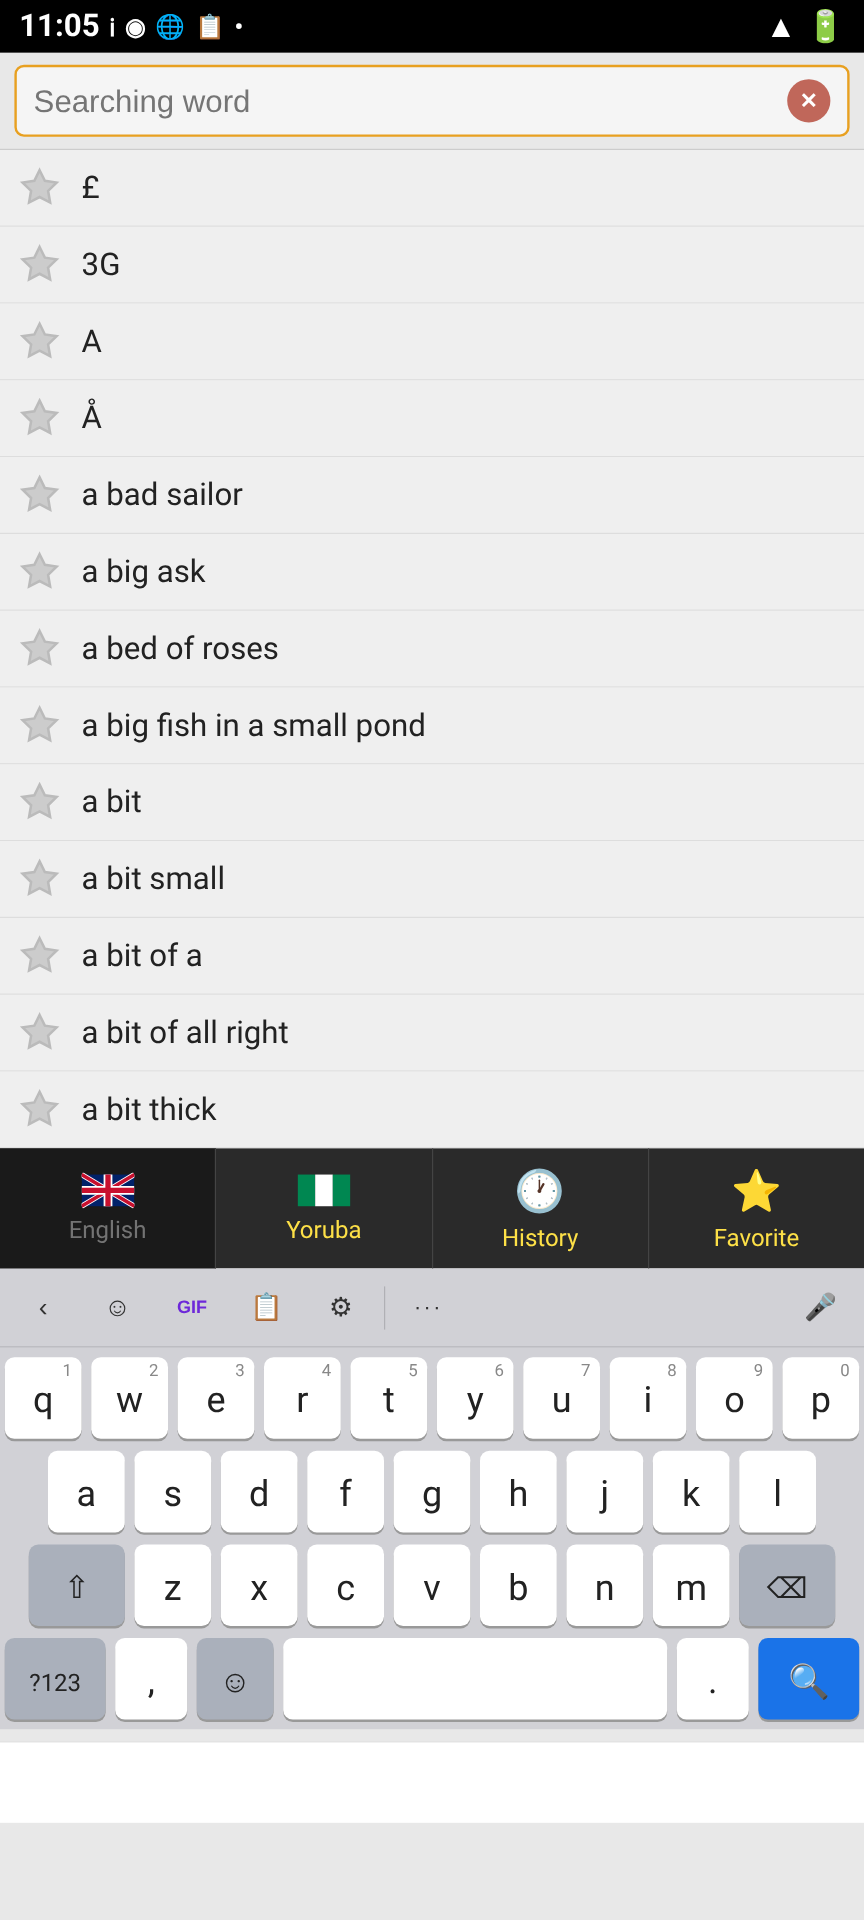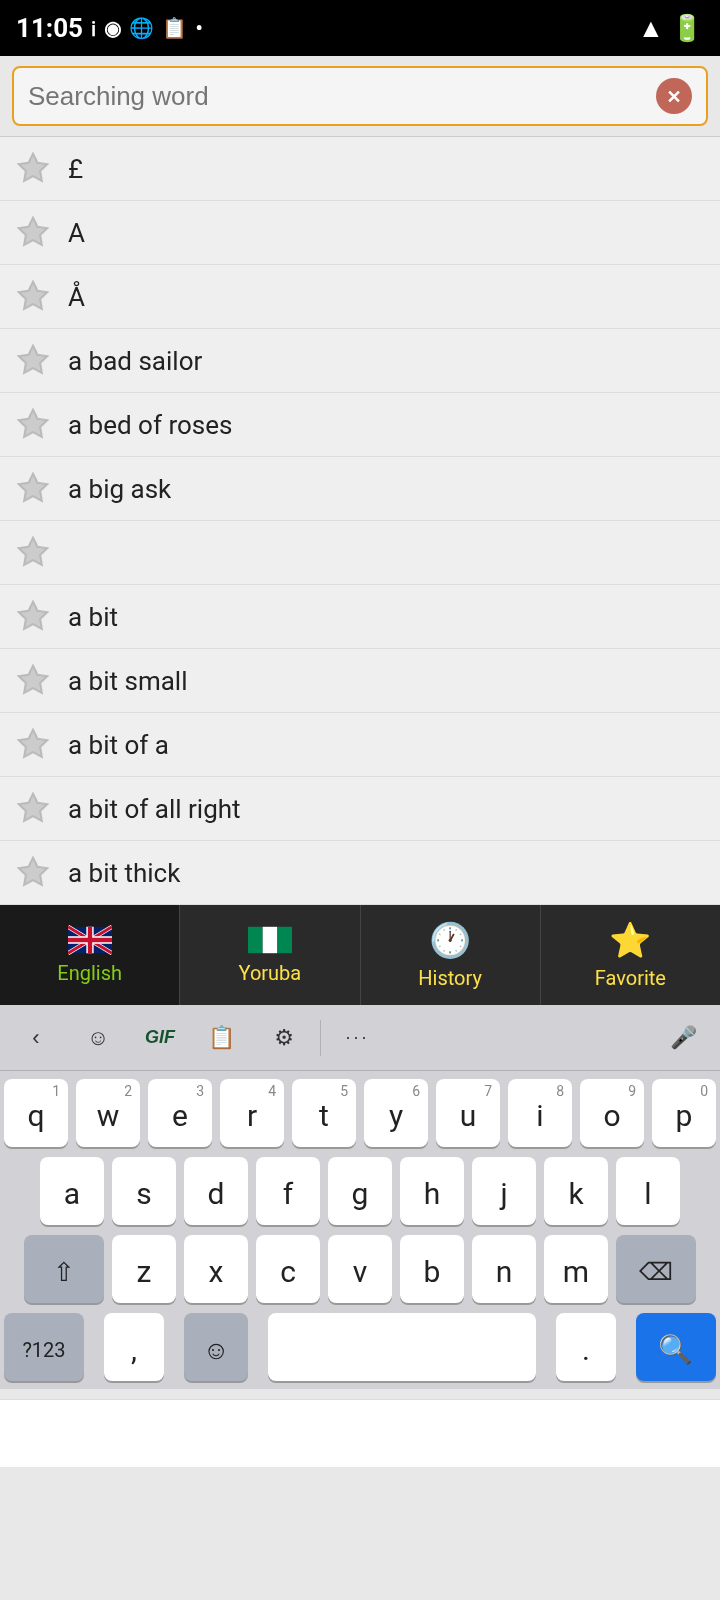--- a/index.html
+++ b/index.html
@@ -9,21 +9,21 @@
       min-height: 1600px;
       background: #e8e8e8;
       font-family: 'Roboto', Arial, sans-serif;
       overflow-x: hidden;
     }
 
     
     .status-bar {
       background: #000;
       color: #fff;
-      height: 56px;
+      height: 44px;
       display: flex;
       align-items: center;
       padding: 0 16px;
       font-size: 26px;
       font-weight: bold;
       justify-content: space-between;
     }
     .status-left { display: flex; align-items: center; gap: 8px; }
     .status-right { display: flex; align-items: center; gap: 8px; }
     .status-icon { font-size: 20px; }
@@ -107,21 +107,21 @@
       flex-direction: column;
       align-items: center;
       justify-content: center;
       cursor: pointer;
       border-right: 1px solid #444;
       gap: 6px;
     }
     .tab:last-child { border-right: none; }
     .tab.active { background: #1a1a1a; }
     .tab-label { font-size: 20px; color: #fde047; }
-    .tab.active .tab-label { color: #84cc16; }
+    .tab.active .tab-label { color: #737373; }
 
     
     .keyboard-toolbar {
       background: #d1d1d6;
       height: 66px;
       display: flex;
       align-items: center;
       padding: 0 8px;
       gap: 6px;
       border-bottom: 1px solid #b0b0b5;
@@ -253,50 +253,57 @@
 <div class="word-item">
       <div class="star-icon"><svg class="star-svg" viewBox="0 0 24 24" fill="none" stroke="#bbb" stroke-width="1.5">
       <polygon points="12,2 15.09,8.26 22,9.27 17,14.14 18.18,21.02 12,17.77 5.82,21.02 7,14.14 2,9.27 8.91,8.26" fill="#ccc" stroke="#bbb"></polygon>
     </svg></div>
       <span class="word-text">£</span>
     </div>
     <div class="word-item">
       <div class="star-icon"><svg class="star-svg" viewBox="0 0 24 24" fill="none" stroke="#bbb" stroke-width="1.5">
       <polygon points="12,2 15.09,8.26 22,9.27 17,14.14 18.18,21.02 12,17.77 5.82,21.02 7,14.14 2,9.27 8.91,8.26" fill="#ccc" stroke="#bbb"></polygon>
     </svg></div>
+      <span class="word-text">3G</span>
+    </div>
+    <div class="word-item">
+      <div class="star-icon"><svg class="star-svg" viewBox="0 0 24 24" fill="none" stroke="#bbb" stroke-width="1.5">
+      <polygon points="12,2 15.09,8.26 22,9.27 17,14.14 18.18,21.02 12,17.77 5.82,21.02 7,14.14 2,9.27 8.91,8.26" fill="#ccc" stroke="#bbb"></polygon>
+    </svg></div>
       <span class="word-text">A</span>
     </div>
     <div class="word-item">
       <div class="star-icon"><svg class="star-svg" viewBox="0 0 24 24" fill="none" stroke="#bbb" stroke-width="1.5">
       <polygon points="12,2 15.09,8.26 22,9.27 17,14.14 18.18,21.02 12,17.77 5.82,21.02 7,14.14 2,9.27 8.91,8.26" fill="#ccc" stroke="#bbb"></polygon>
     </svg></div>
       <span class="word-text">Å</span>
     </div>
     <div class="word-item">
       <div class="star-icon"><svg class="star-svg" viewBox="0 0 24 24" fill="none" stroke="#bbb" stroke-width="1.5">
       <polygon points="12,2 15.09,8.26 22,9.27 17,14.14 18.18,21.02 12,17.77 5.82,21.02 7,14.14 2,9.27 8.91,8.26" fill="#ccc" stroke="#bbb"></polygon>
     </svg></div>
       <span class="word-text">a bad sailor</span>
     </div>
     <div class="word-item">
       <div class="star-icon"><svg class="star-svg" viewBox="0 0 24 24" fill="none" stroke="#bbb" stroke-width="1.5">
       <polygon points="12,2 15.09,8.26 22,9.27 17,14.14 18.18,21.02 12,17.77 5.82,21.02 7,14.14 2,9.27 8.91,8.26" fill="#ccc" stroke="#bbb"></polygon>
     </svg></div>
+      <span class="word-text">a big ask</span>
+    </div>
+    <div class="word-item">
+      <div class="star-icon"><svg class="star-svg" viewBox="0 0 24 24" fill="none" stroke="#bbb" stroke-width="1.5">
+      <polygon points="12,2 15.09,8.26 22,9.27 17,14.14 18.18,21.02 12,17.77 5.82,21.02 7,14.14 2,9.27 8.91,8.26" fill="#ccc" stroke="#bbb"></polygon>
+    </svg></div>
       <span class="word-text">a bed of roses</span>
     </div>
     <div class="word-item">
       <div class="star-icon"><svg class="star-svg" viewBox="0 0 24 24" fill="none" stroke="#bbb" stroke-width="1.5">
       <polygon points="12,2 15.09,8.26 22,9.27 17,14.14 18.18,21.02 12,17.77 5.82,21.02 7,14.14 2,9.27 8.91,8.26" fill="#ccc" stroke="#bbb"></polygon>
     </svg></div>
-      <span class="word-text">a big ask</span>
-    </div>
-    <div class="word-item">
-      <div class="star-icon"><svg class="star-svg" viewBox="0 0 24 24" fill="none" stroke="#bbb" stroke-width="1.5">
-      <polygon points="12,2 15.09,8.26 22,9.27 17,14.14 18.18,21.02 12,17.77 5.82,21.02 7,14.14 2,9.27 8.91,8.26" fill="#ccc" stroke="#bbb"></polygon>
-    </svg></div>
+      <span class="word-text">a big fish in a small pond</span>
     </div>
     <div class="word-item">
       <div class="star-icon"><svg class="star-svg" viewBox="0 0 24 24" fill="none" stroke="#bbb" stroke-width="1.5">
       <polygon points="12,2 15.09,8.26 22,9.27 17,14.14 18.18,21.02 12,17.77 5.82,21.02 7,14.14 2,9.27 8.91,8.26" fill="#ccc" stroke="#bbb"></polygon>
     </svg></div>
       <span class="word-text">a bit</span>
     </div>
     <div class="word-item">
       <div class="star-icon"><svg class="star-svg" viewBox="0 0 24 24" fill="none" stroke="#bbb" stroke-width="1.5">
       <polygon points="12,2 15.09,8.26 22,9.27 17,14.14 18.18,21.02 12,17.77 5.82,21.02 7,14.14 2,9.27 8.91,8.26" fill="#ccc" stroke="#bbb"></polygon>
@@ -356,21 +363,21 @@
       <div style="display: flex; align-items: center; justify-content: center;">
         <span style="font-size:34px;">⭐</span>
       </div>
       <span class="tab-label">Favorite</span>
     </div>
   </div>
 
 <div class="keyboard-toolbar">
   <button class="toolbar-btn">‹</button>
   <button class="toolbar-btn">☺</button>
-  <button class="toolbar-btn" style="font-size:18px;font-weight:bold;color:#14532d;font-style:italic;">GIF</button>
+  <button class="toolbar-btn" style="font-size:15px;font-weight:bold;color:#6d28d9;">GIF</button>
   <button class="toolbar-btn">📋</button>
   <button class="toolbar-btn">⚙</button>
   <div class="toolbar-divider"></div>
   <button class="toolbar-btn" style="font-size:18px;letter-spacing:2px;">···</button>
   <div class="toolbar-spacer"></div>
   <button class="toolbar-btn">🎤</button>
 </div>
 
 <div class="keyboard">
 
@@ -470,21 +477,21 @@
         <span class="key-char">n</span>
       </div>
     <div class="key">
         <span class="key-char">m</span>
       </div>
     <div class="key special backspace">
         <span class="key-char" style="font-size:24px;">⌫</span>
       </div>
   </div>
 
-  <div class="key-row" style="padding-bottom:8px;gap:20px;">
+  <div class="key-row" style="padding-bottom:8px;">
     <div class="key special" style="min-width:80px;max-width:90px;">
         <span class="key-char" style="font-size:20px;">?123</span>
       </div>
     <div class="key" style="min-width:52px;max-width:60px;">
         <span class="key-char">,</span>
       </div>
     <div class="key special" style="min-width:56px;max-width:64px;">
         <span class="key-char" style="font-size:26px;">☺</span>
       </div>
     <div class="key space">

